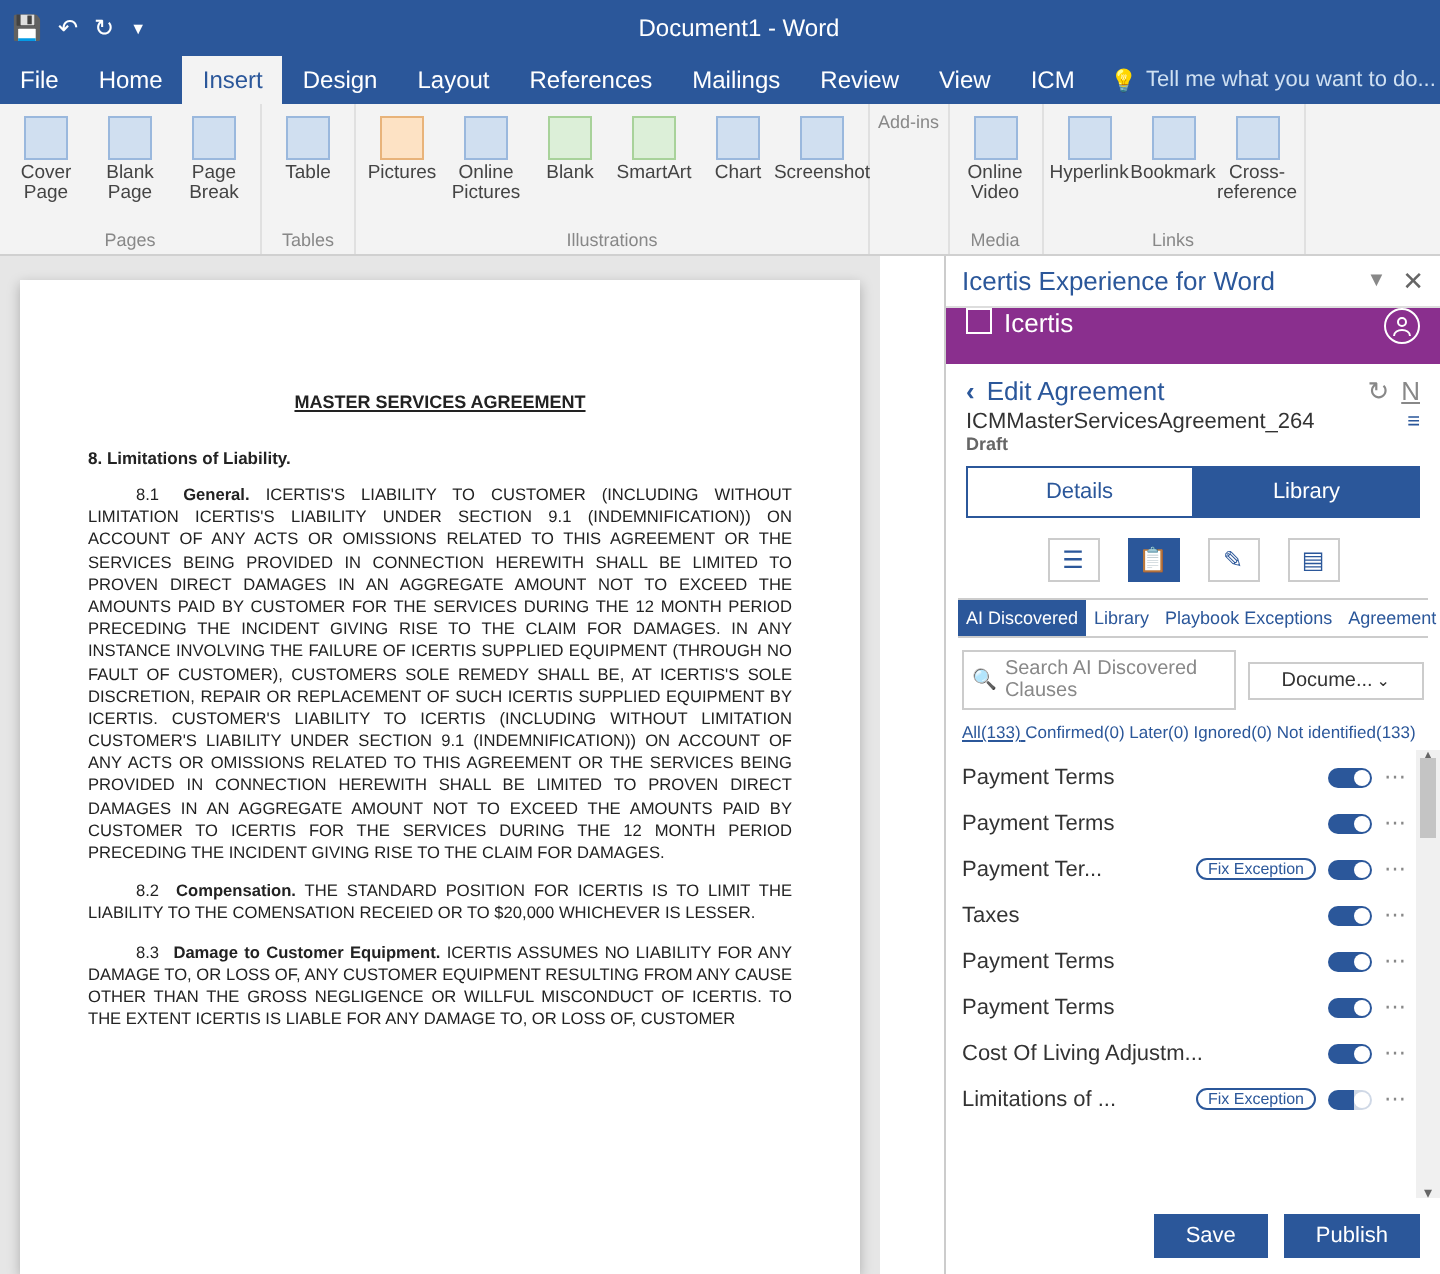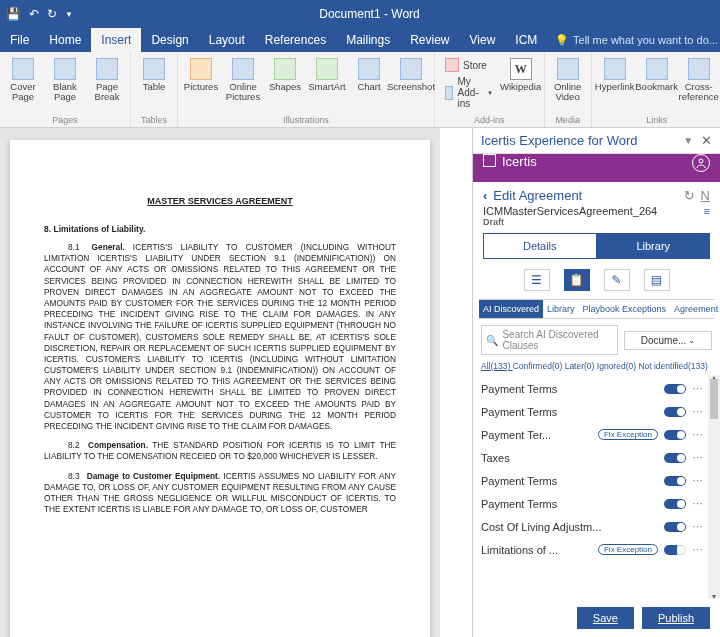--- a/index.html
+++ b/index.html
@@ -75,21 +75,21 @@
 .item .badge { font-size:8px; border:1px solid #2b579a; color:#2b579a; border-radius:8px; padding:0 5px; margin:0 6px; }
 .item .tog { width:22px; height:10px; background:#2b579a; border-radius:5px; position:relative; margin-right:6px; cursor:pointer;}
 .item .tog.partial { background: linear-gradient(to right,#2b579a 60%, #cfd8e6 60%);}
 .item .tog::after{content:"";position:absolute;right:1px;top:1px;width:8px;height:8px;background:#fff;border-radius:50%;}
 .item .dots { color:#888; cursor:pointer; letter-spacing:1px; }
 .vscroll { position:absolute; right:0; top:0; bottom:0; width:12px; background:#f0f0f0; }
 .vscroll .thumb { position:absolute; left:2px; right:2px; top:4px; height:40px; background:#c4c4c4; }
 .vscroll .arr { position:absolute; left:0; right:0; text-align:center; font-size:8px; color:#666; cursor:pointer;}
 .vscroll .up{top:-2px;} .vscroll .dn{bottom:-2px;}
 .footbtns { display:flex; justify-content:flex-end; gap:8px; padding:8px 10px; }
-.footbtns div { background:#2b579a; color:#fff; padding:5px 16px; font-size:11px; cursor:pointer;text-decoration:underline; }
+.footbtns div { background:#2b579a; color:#fff; padding:5px 16px; font-size:11px; cursor:pointer; }
 
 
 .ico { display:inline-block; background:#d0dff0; border:1px solid #9ab8dd; }
 .ico.gr{background:#dcefd8;border-color:#a8d29a;}
 .ico.or{background:#fde2c4;border-color:#e8b37a;}
 .ico.rd{background:#f6d4d4;border-color:#e29a9a;}
 </style>
 </head>
 <body>
 
@@ -153,55 +153,38 @@
       <div class="btn-lg">
           <span class="ico or"></span>
           <span class="lbl">Pictures</span>
         </div>
       <div class="btn-lg">
           <span class="ico"></span>
           <span class="lbl">Online Pictures</span>
         </div>
       <div class="btn-lg">
           <span class="ico gr"></span>
-          <span class="lbl">Shapes</span>
+          <span class="lbl">Blank</span>
         </div>
       <div class="btn-lg">
           <span class="ico gr"></span>
           <span class="lbl">SmartArt</span>
         </div>
       <div class="btn-lg">
           <span class="ico"></span>
           <span class="lbl">Chart</span>
         </div>
       <div class="btn-lg">
           <span class="ico"></span>
           <span class="lbl">Screenshot</span>
         </div>
     </div>
     <div class="glabel">Illustrations</div>
   </div>
   <div class="group">
-    <div class="row">
-      <div class="vstack" style="padding:2px 4px;">
-        <div class="btn-sm">
-            <span class="ico rd"></span>
-            <span>Store</span>
-          </div>
-        <div class="btn-sm">
-            <span class="ico"></span>
-            <span>My Add-ins</span>
-            <span style="font-size:7px;">▾</span>
-          </div>
-      </div>
-      <div class="btn-lg">
-          <span class="ico" style="background:#fff;border-color:#999;font:bold 12px serif;text-align:center;line-height:20px;">W</span>
-          <span class="lbl">Wikipedia</span>
-        </div>
-    </div>
     <div class="glabel">Add-ins</div>
   </div>
   <div class="group">
     <div class="row">
         <div class="btn-lg">
           <span class="ico"></span>
           <span class="lbl">Online Video</span>
         </div>
       </div>
     <div class="glabel">Media</div>

